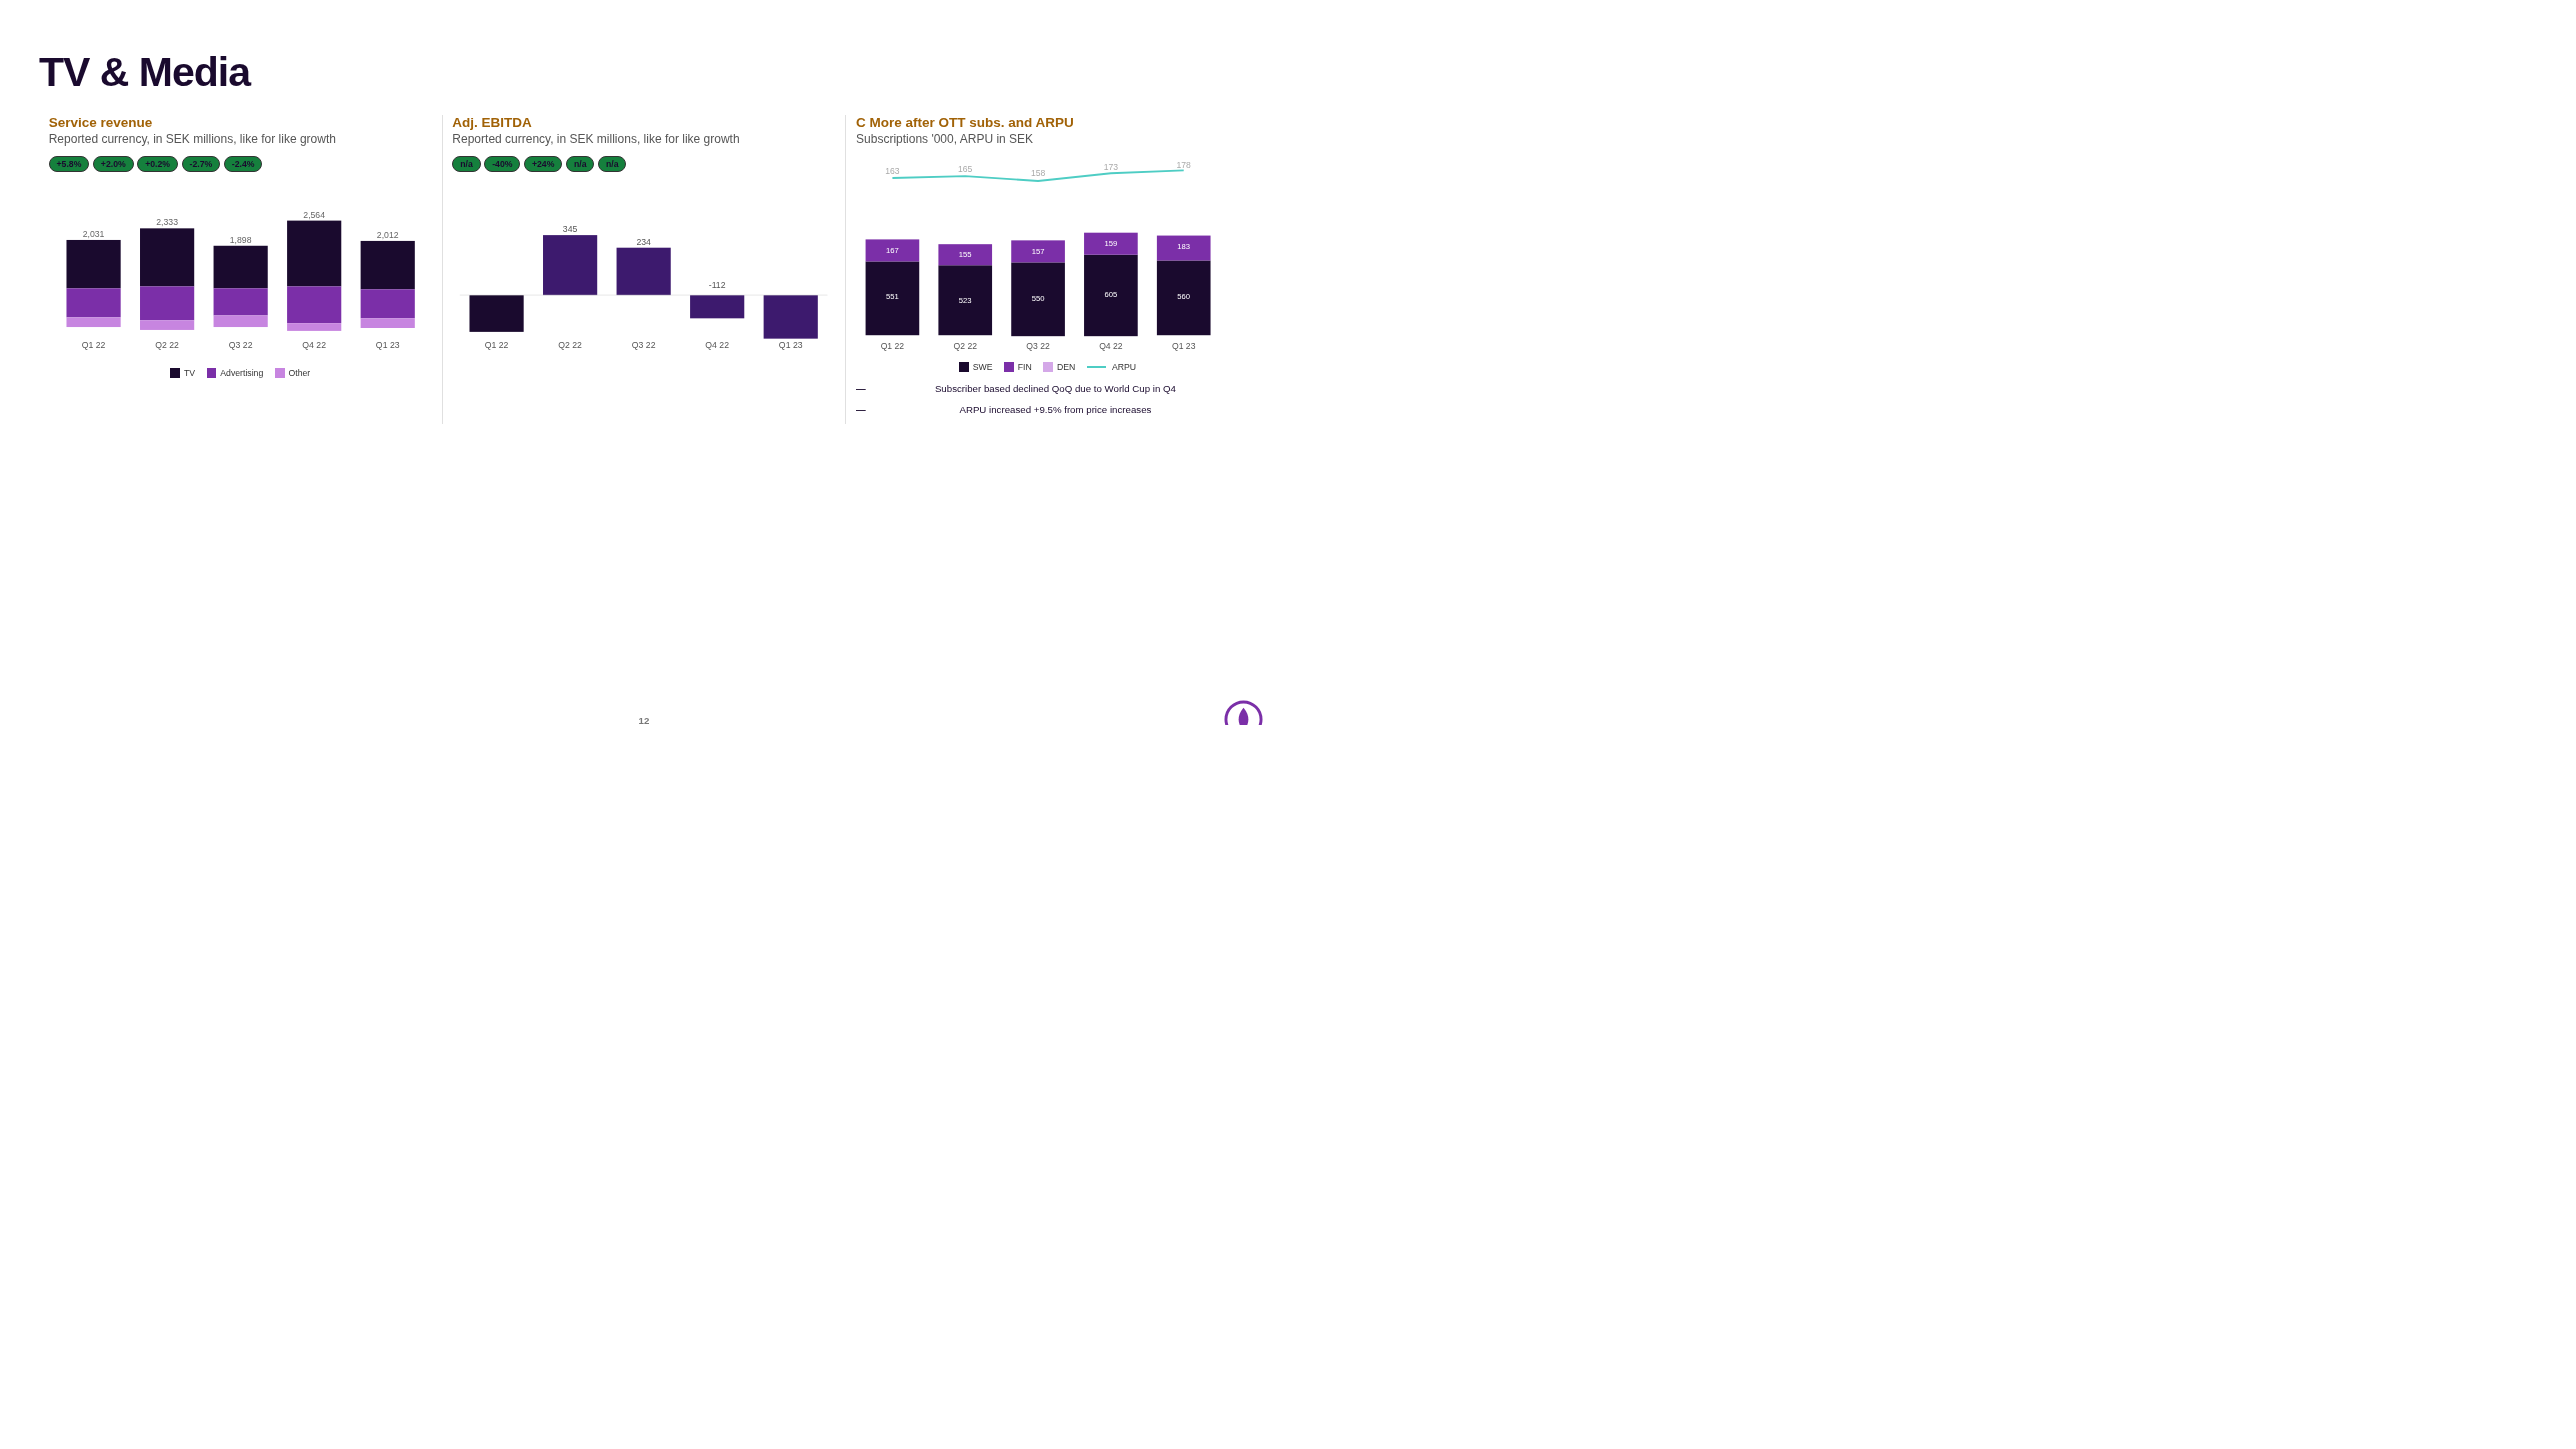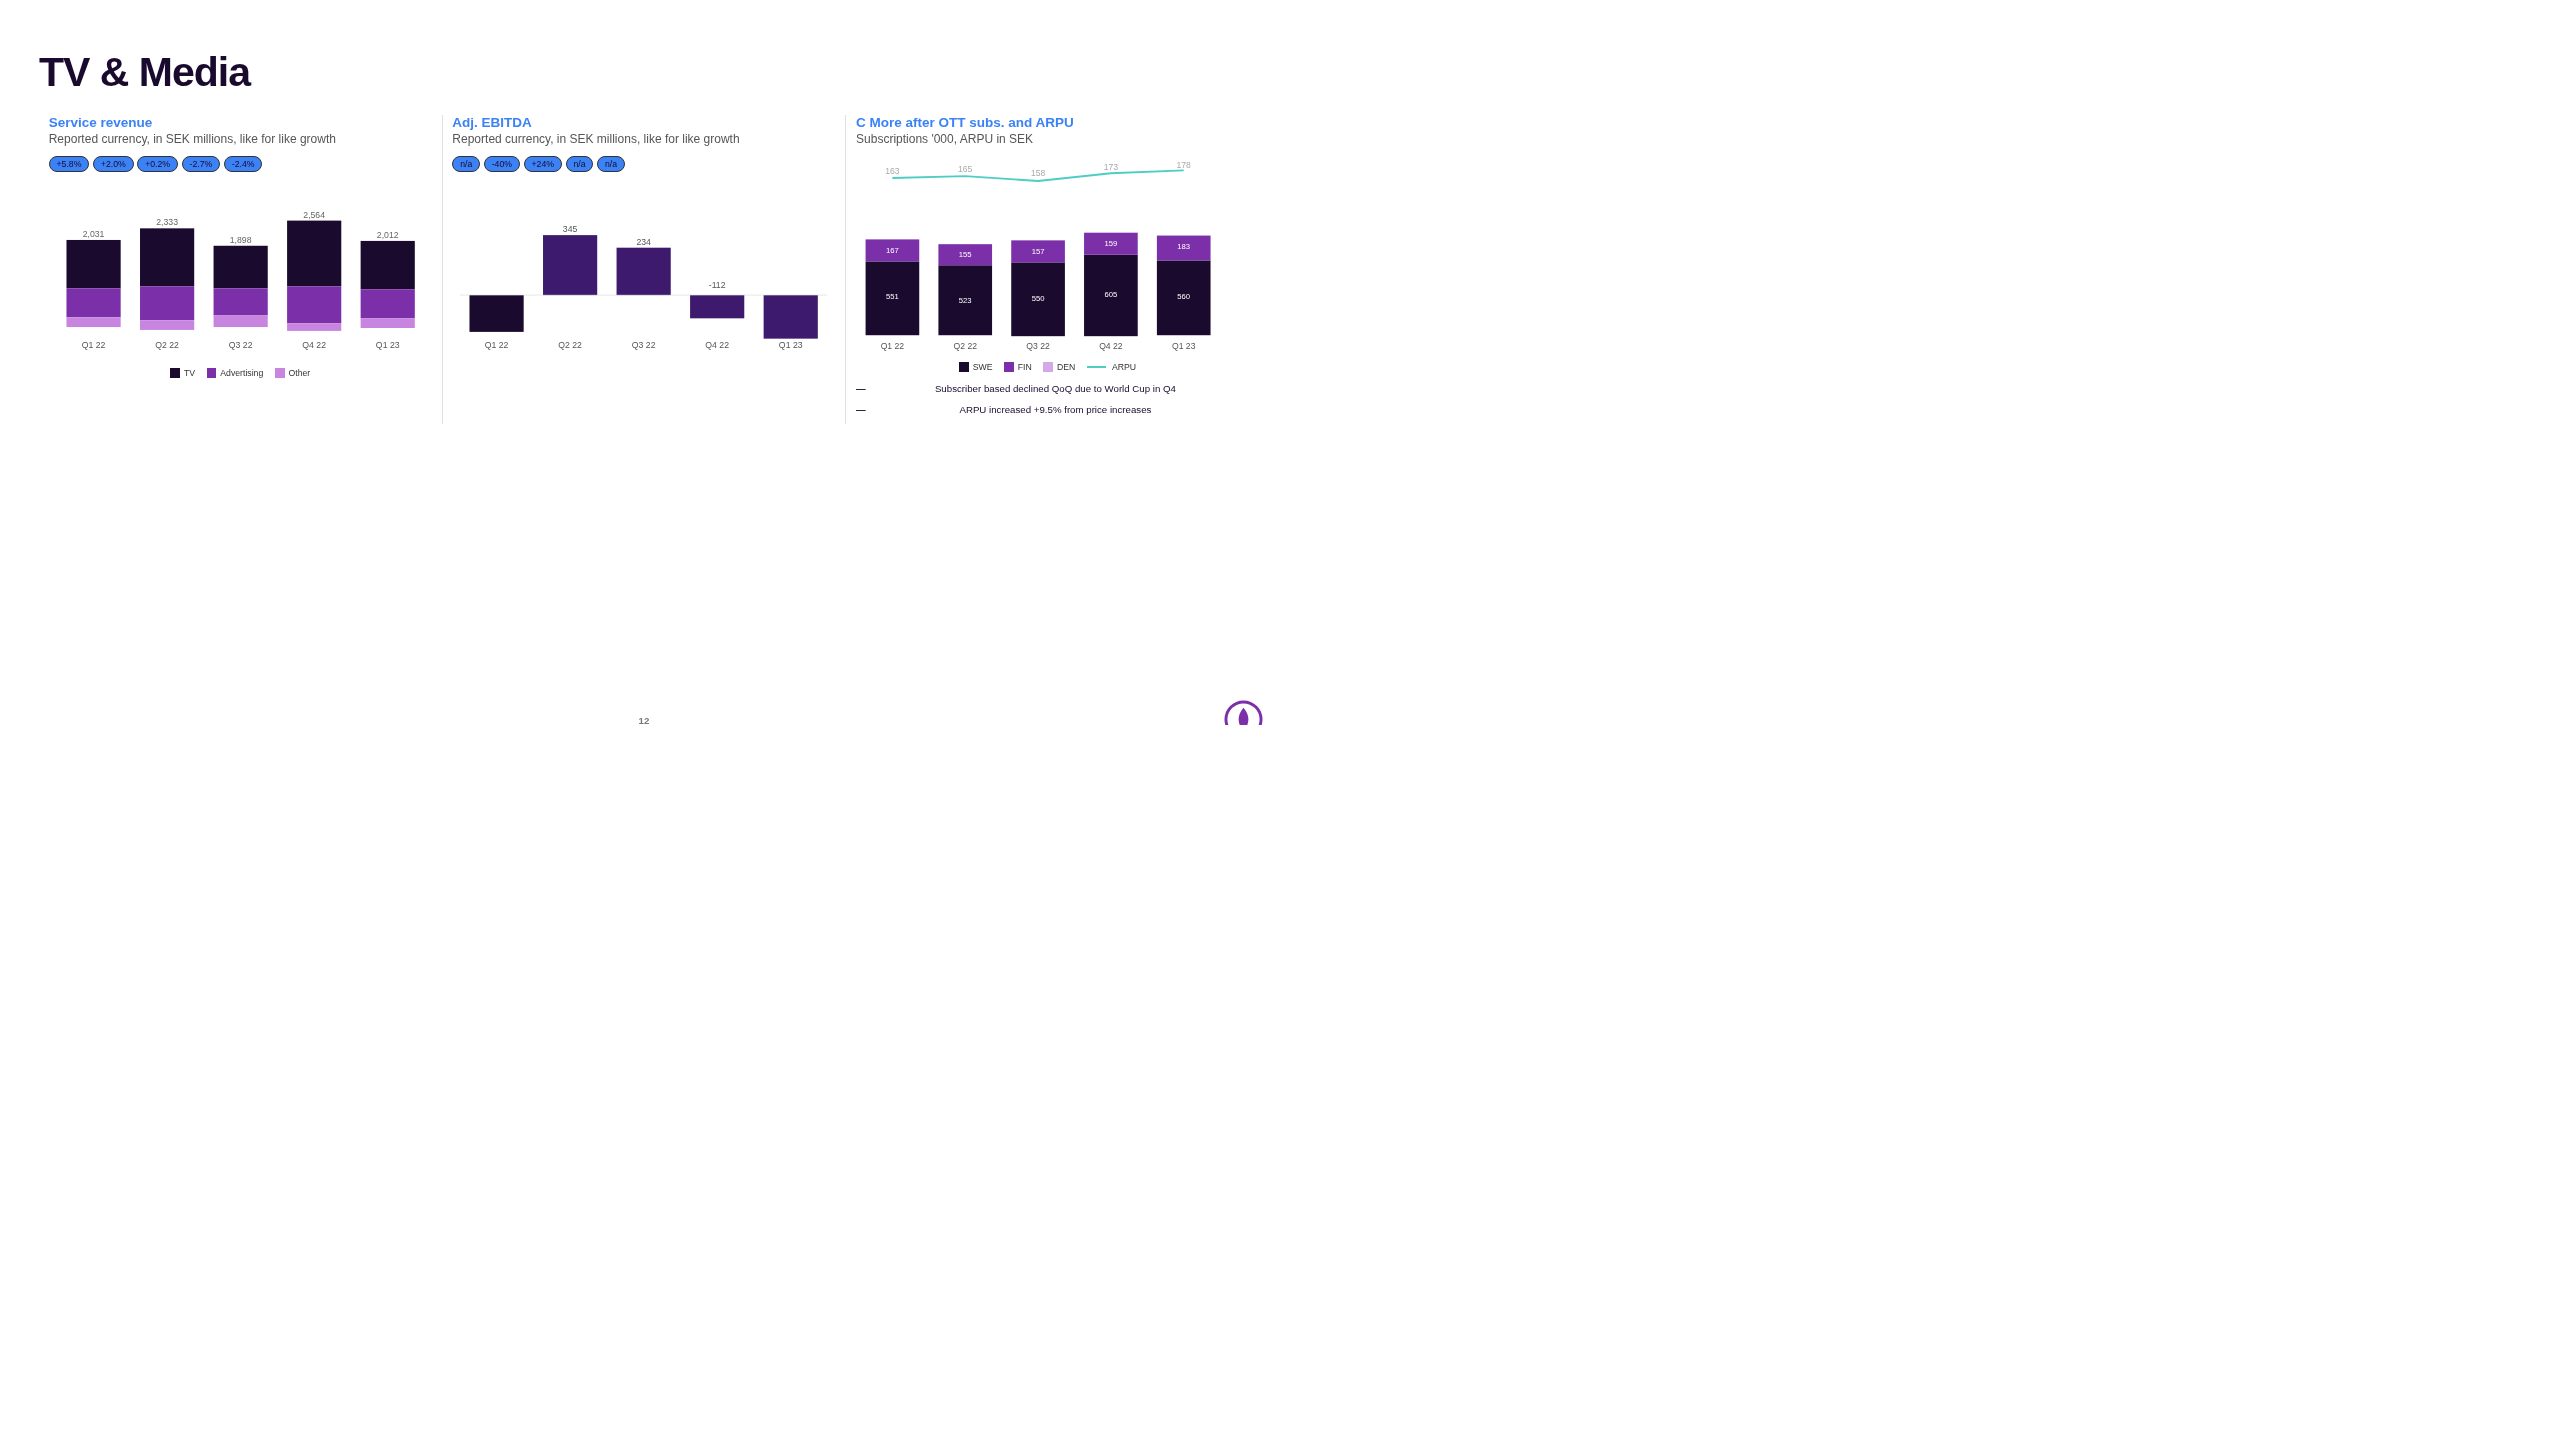--- a/index.html
+++ b/index.html
@@ -32,42 +32,42 @@
     }
     .chart-section {
       flex: 1;
       padding: 0 9.7px;
       border-right: 1px solid #e0e0e0;
     }
     .chart-section:last-child { border-right: none; }
     .chart-title {
       font-size: 13.5px;
       font-weight: 800;
-      color: #3b82f6;
+      color: #a16207;
       margin-bottom: 1.9px;
     }
     .chart-subtitle {
       font-size: 12px;
       color: #555;
       margin-bottom: 9.7px;
     }
     .badges-row {
       display: flex;
       gap: 3.9px;
       margin-bottom: 7.7px;
       align-items: center;
     }
     .badge {
       border: 1.4px solid #333;
       border-radius: 48px;
       padding: 1.9px 6.8px;
       font-size: 8.7px;
-      font-weight: 400;
+      font-weight: 700;
       color: #1a0a2e;
-      background: #3b82f6;
+      background: #15803d;
     }
     
     .legend {
       display: flex;
       gap: 11.6px;
       margin-top: 5.8px;
       align-items: center;
       justify-content: center;
     }
     .legend-item {

